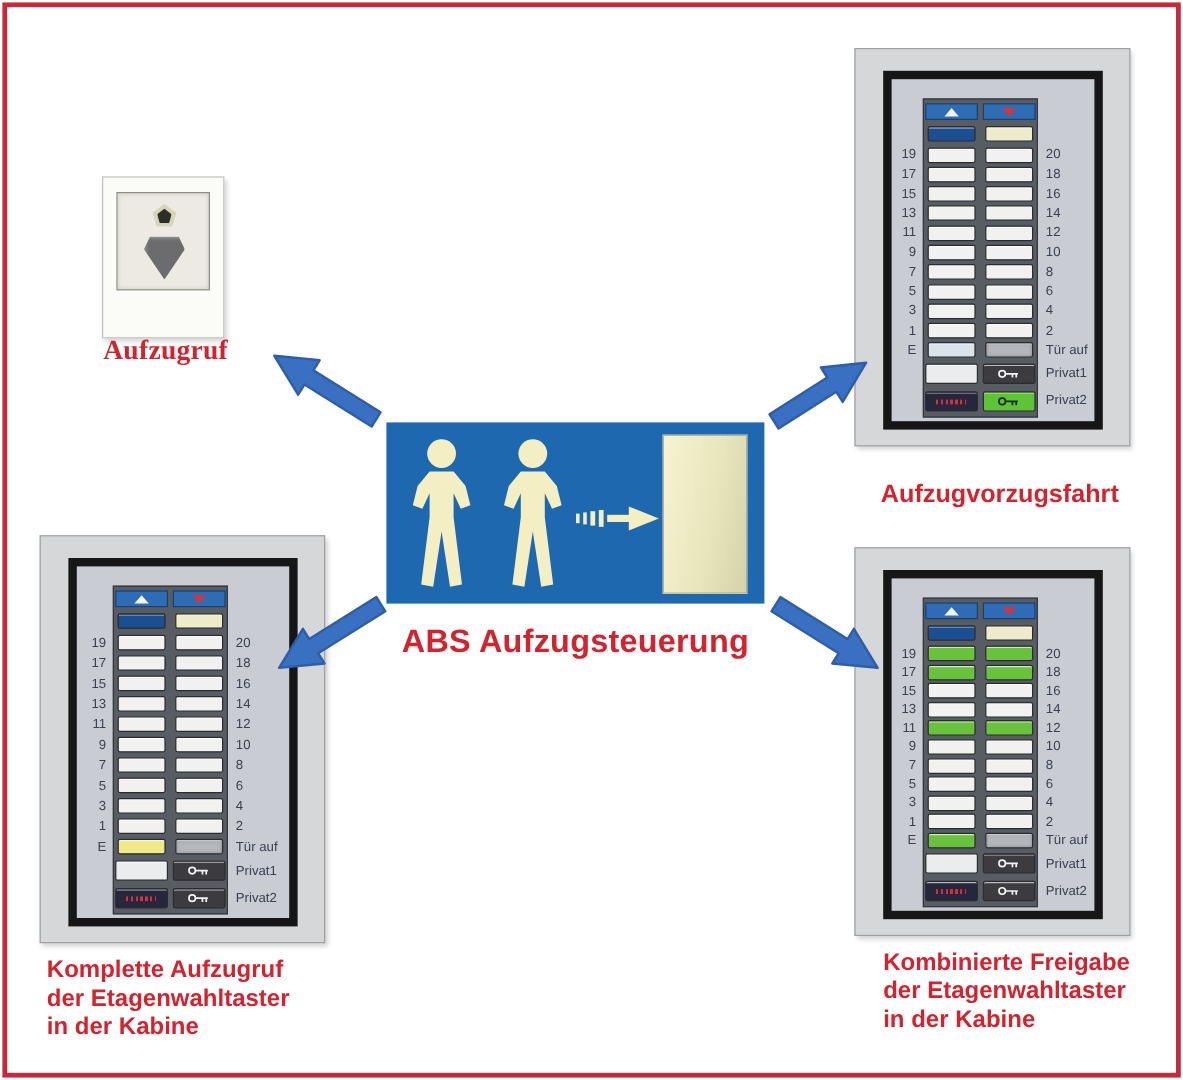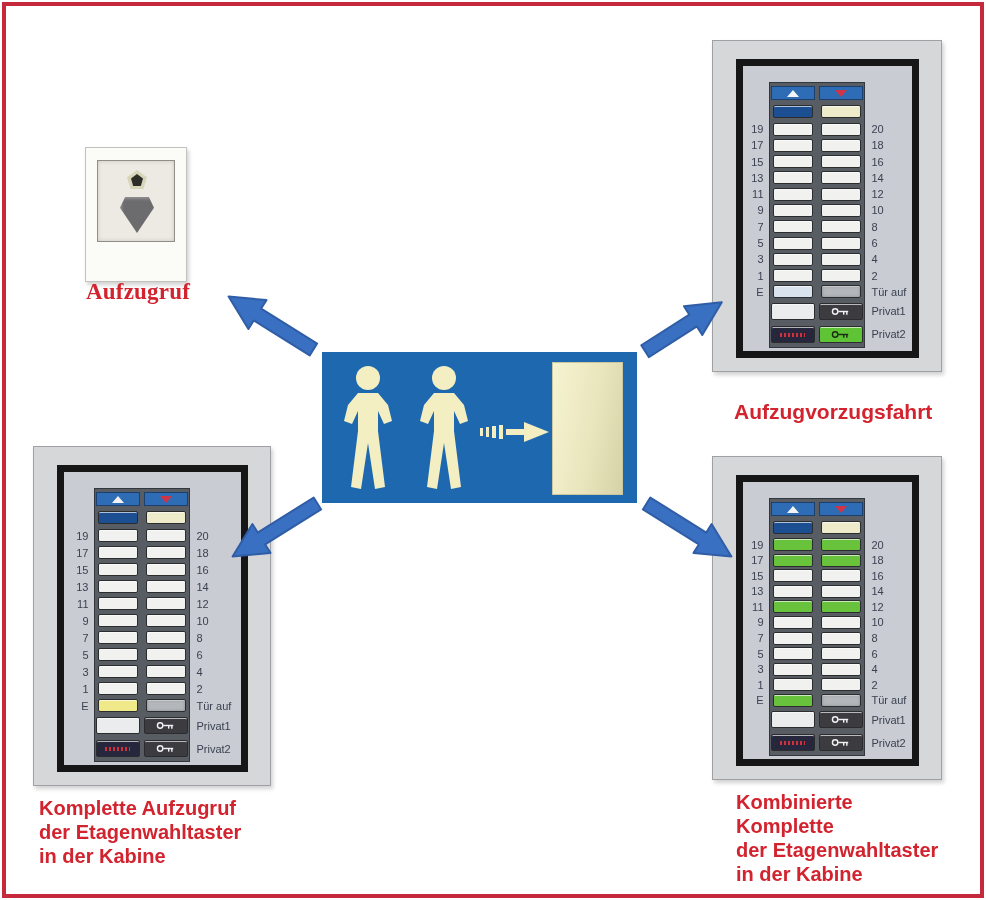--- a/index.html
+++ b/index.html
@@ -102,20 +102,21 @@
     <svg class="dash-arrow" viewBox="0 0 72 24">
       <rect x="0" y="8" width="3" height="8" fill="#f3efc2"></rect>
       <rect x="6" y="7" width="3" height="10" fill="#f3efc2"></rect>
       <rect x="12" y="6" width="4" height="12" fill="#f3efc2"></rect>
       <rect x="19" y="5" width="4" height="14" fill="#f3efc2"></rect>
       <rect x="26" y="9" width="19" height="6" fill="#f3efc2"></rect>
       <polygon points="44,2 69,12 44,22" fill="#f3efc2"></polygon>
     </svg>
     <div class="door"></div>
   </div>
+  <div class="red-label abs-title">ABS Aufzugsteuerung</div>
 
   <svg class="arrows-svg" width="986" height="900" viewBox="0 0 986 900">
     <g fill="#3a70c2" stroke="#2f5da6" stroke-width="2" stroke-linejoin="round" stroke-linecap="round">
       <path transform="translate(271,323) rotate(-148)" d="M -50,-7 L 16,-7 L 16,-17 L 50,0 L 16,17 L 16,7 L -50,7 Z"></path>
       <path transform="translate(683,327) rotate(-32.5)" d="M -45,-7 L 12,-7 L 12,-17 L 46,0 L 12,17 L 12,7 L -45,7 Z"></path>
       <path transform="translate(275,530) rotate(148)" d="M -50,-7 L 16,-7 L 16,-17 L 50,0 L 16,17 L 16,7 L -50,7 Z"></path>
       <path transform="translate(689,530) rotate(32)" d="M -50,-7 L 16,-7 L 16,-17 L 50,0 L 16,17 L 16,7 L -50,7 Z"></path>
     </g>
   </svg>
 
@@ -561,18 +562,18 @@
                   <line x1="14" y1="5" x2="14" y2="8.5" stroke="#f2f2f2" stroke-width="1.6"></line>
                   <line x1="17.5" y1="5" x2="17.5" y2="8.5" stroke="#f2f2f2" stroke-width="1.6"></line>
                 </svg>
               </div>
             </div>
             <div class="cell rnum">Privat2</div>
           </div>
         </div>
       </div>
       <div class="caption">
-        <div class="cap-line">Kombinierte Komplette</div>
+        <div class="cap-line">Kombinierte Freigabe</div>
         <div class="cap-line">der Etagenwahltaster</div>
         <div class="cap-line">in der Kabine</div>
       </div>
     </div>
 </div>
 
 </body></html>

